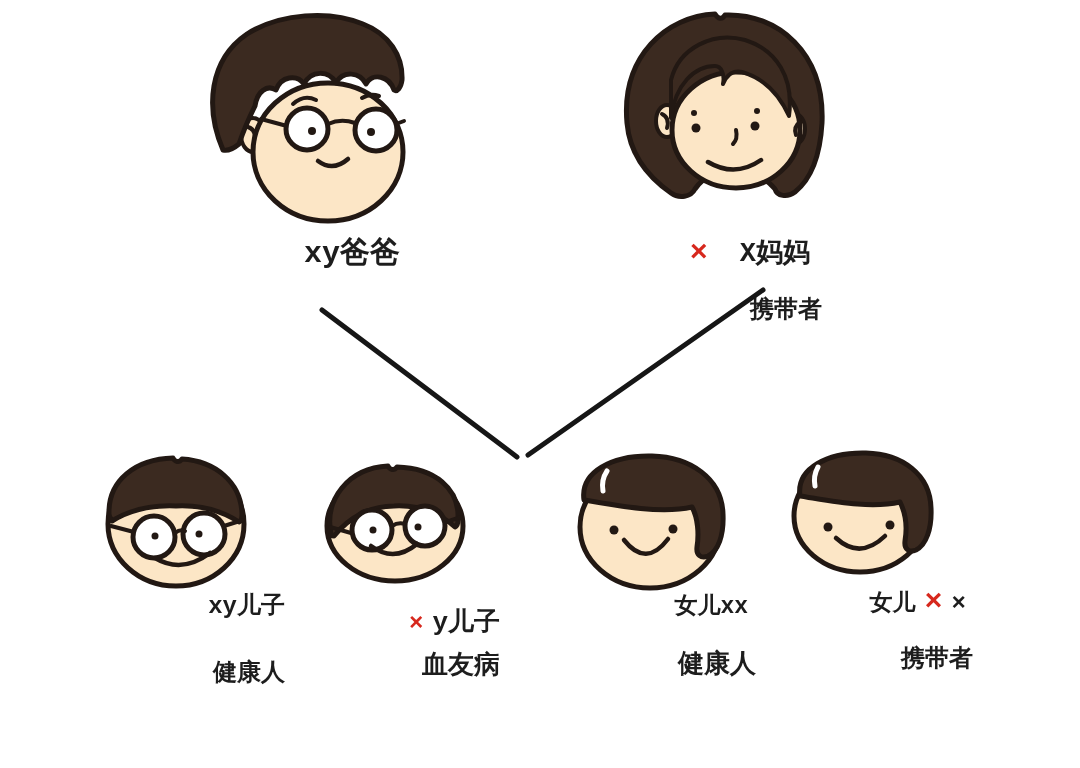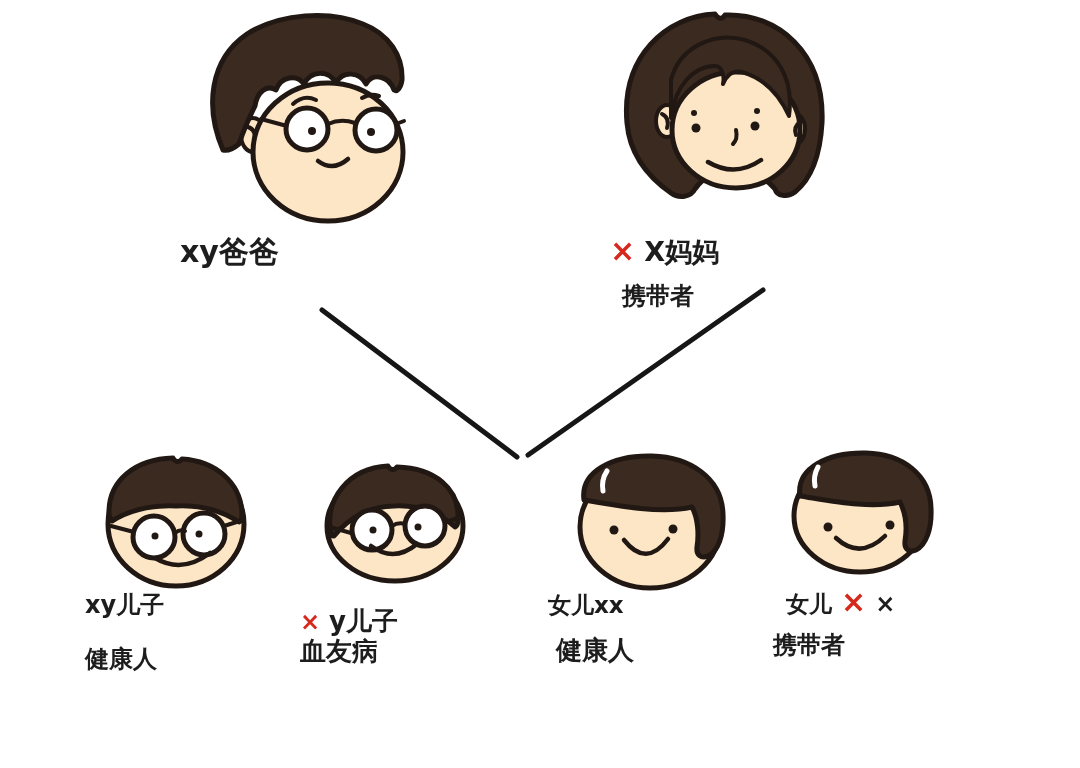--- a/index.html
+++ b/index.html
@@ -6,23 +6,23 @@
     --background:#ffffff; --ink:#221813; --hair:#3b2a20; --skin:#fce6c6;
     --red:#d7281d; --text:#1d1d1d; --line:#161616;
   }
   html,body{margin:0;padding:0;}
   body{
     width:1080px;height:768px;background:var(--background);
     font-family:"DejaVu Sans",sans-serif;color:var(--text);
     position:relative;overflow:hidden;
   }
   .abs{position:absolute;}
-  .label{position:absolute;text-align:center;display:flex;justify-content:flex-start;align-items:baseline;gap:9px;white-space:nowrap;}
+  .label{position:absolute;text-align:center;display:flex;justify-content:flex-end;align-items:baseline;gap:9px;white-space:nowrap;font-family:Liberation Mono, monospace;}
   .name{font-weight:700;color:var(--text);}
-  .status{font-weight:600;color:var(--text);}
+  .status{font-weight:600;color:var(--text);margin-top:13px;}
   .redx{color:var(--red);font-weight:800;line-height:1;}
   .blackx{color:var(--text);font-weight:800;line-height:1;}
   
   .st-hair{fill:var(--hair);stroke:var(--ink);stroke-width:5;stroke-linejoin:round;}
   .st-skin{fill:var(--skin);stroke:var(--ink);stroke-width:5;}
   .st-skin4{fill:var(--skin);stroke:var(--ink);stroke-width:4;}
   .st-white{fill:#ffffff;stroke:var(--ink);stroke-width:5;}
   .st-line{fill:none;stroke:var(--ink);stroke-width:4;stroke-linecap:round;}
   .st-line5{fill:none;stroke:var(--ink);stroke-width:4.5;stroke-linecap:round;}
   .st-dot{fill:var(--ink);}
@@ -121,21 +121,21 @@
   <circle class="st-dot" cx="102" cy="75" r="4.5"></circle>
   <path class="st-line5" d="M 48,88 Q 72,110 97,86"></path>
 </svg>
 
 <div class="label" style="left:180px;top:232px;width:220px;font-size:30px;">
   <span class="name">xy爸爸</span>
 </div>
 
 <div class="label" style="left:610px;top:234px;width:200px;">
   <span class="redx" style="font-size:30px;">×</span>
-  <span class="name" style="font-size:27px;">X妈妈</span>
+  <span class="name" style="font-size:27px;margin-left:23px;">X妈妈</span>
 </div>
 <div class="label" style="left:622px;top:280px;width:200px;font-size:24px;">
   <span class="status">携带者</span>
 </div>
 
 <div class="label" style="left:85px;top:589px;width:200px;font-size:24px;">
   <span class="name" style="font-weight:800;">xy儿子</span>
 </div>
 <div class="label" style="left:85px;top:643px;width:200px;font-size:24px;">
   <span class="status">健康人</span>

